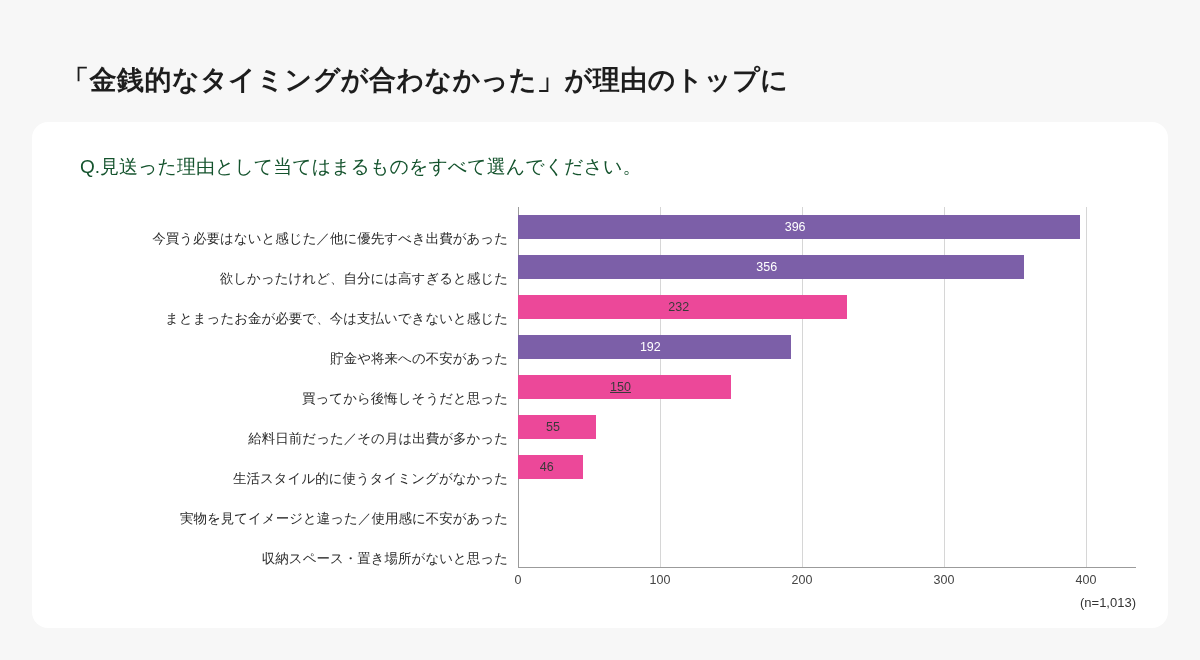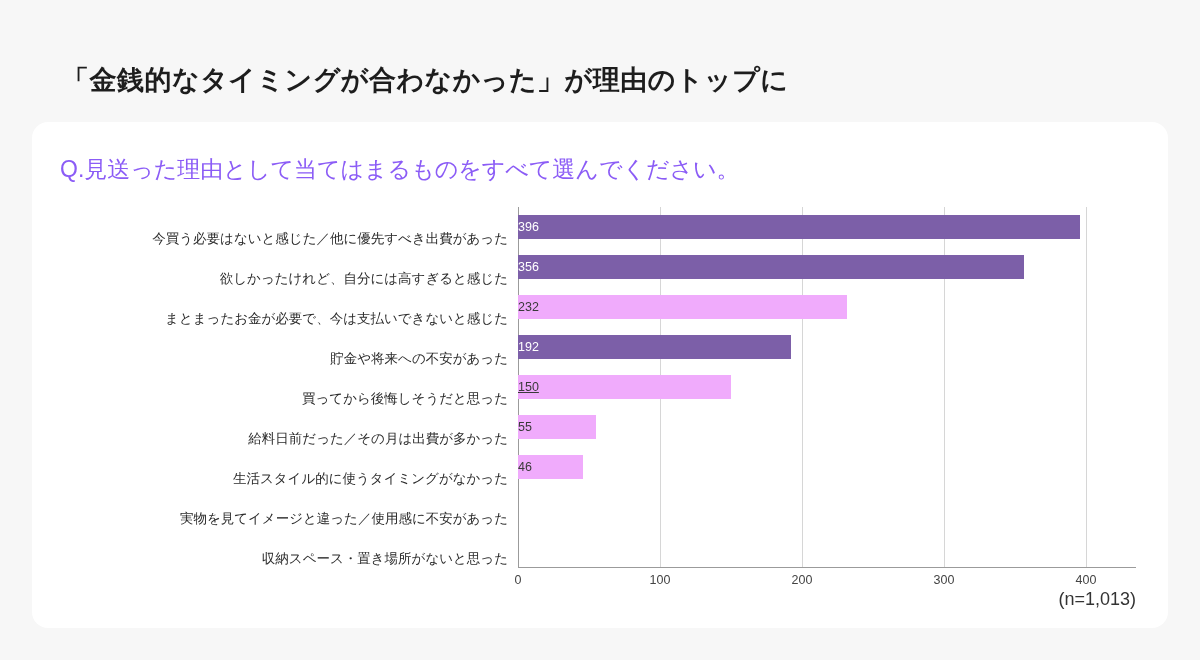--- a/index.html
+++ b/index.html
@@ -35,24 +35,24 @@
     left: 32px;
     top: 122px;
     width: 1136px;
     height: 506px;
     background: #ffffff;
     border-radius: 16px;
     box-sizing: border-box;
   }
   .question {
     position: absolute;
-    left: 28px;
+    left: 48px;
     top: 32px;
-    font-size: 23px;
-    color: #8b5cf6;
+    font-size: 19px;
+    color: #14532d;
     font-weight: normal;
     white-space: nowrap;
   }
   
   .chart {
     position: absolute;
     left: 34px;
     top: 85px;
     width: 1070px;
     height: 400px;
@@ -115,31 +115,31 @@
   .bar-row {
     height: 40px;
     display: flex;
     align-items: center;
     position: relative;
   }
   .bar {
     height: 24px;
     display: flex;
     align-items: center;
-    justify-content: flex-start;
+    justify-content: center;
     box-sizing: border-box;
     padding-right: 8px;
     font-size: 12.5px;
   }
   .bar.purple {
     background: #7c5fa8;
     color: #ffffff;
   }
   .bar.grey {
-    background: #f0abfc;
+    background: #ec4899;
     color: #3a3a3a;
   }
   .xaxis {
     position: absolute;
     left: 0;
     top: 360px;
     width: 100%;
     height: 30px;
   }
   .xaxis .tick {
@@ -154,21 +154,21 @@
     left: 0;
     top: 0;
     width: 100%;
     height: 1px;
     background: #9b9b9b;
   }
   .note {
     position: absolute;
     right: 32px;
     bottom: 18px;
-    font-size: 18px;
+    font-size: 13px;
     color: #333;
   }
 </style>
 </head>
 <body>
 
 <div class="slide">
 
   <div class="slide-title">「金銭的なタイミングが合わなかった」が理由のトップに</div>
 

